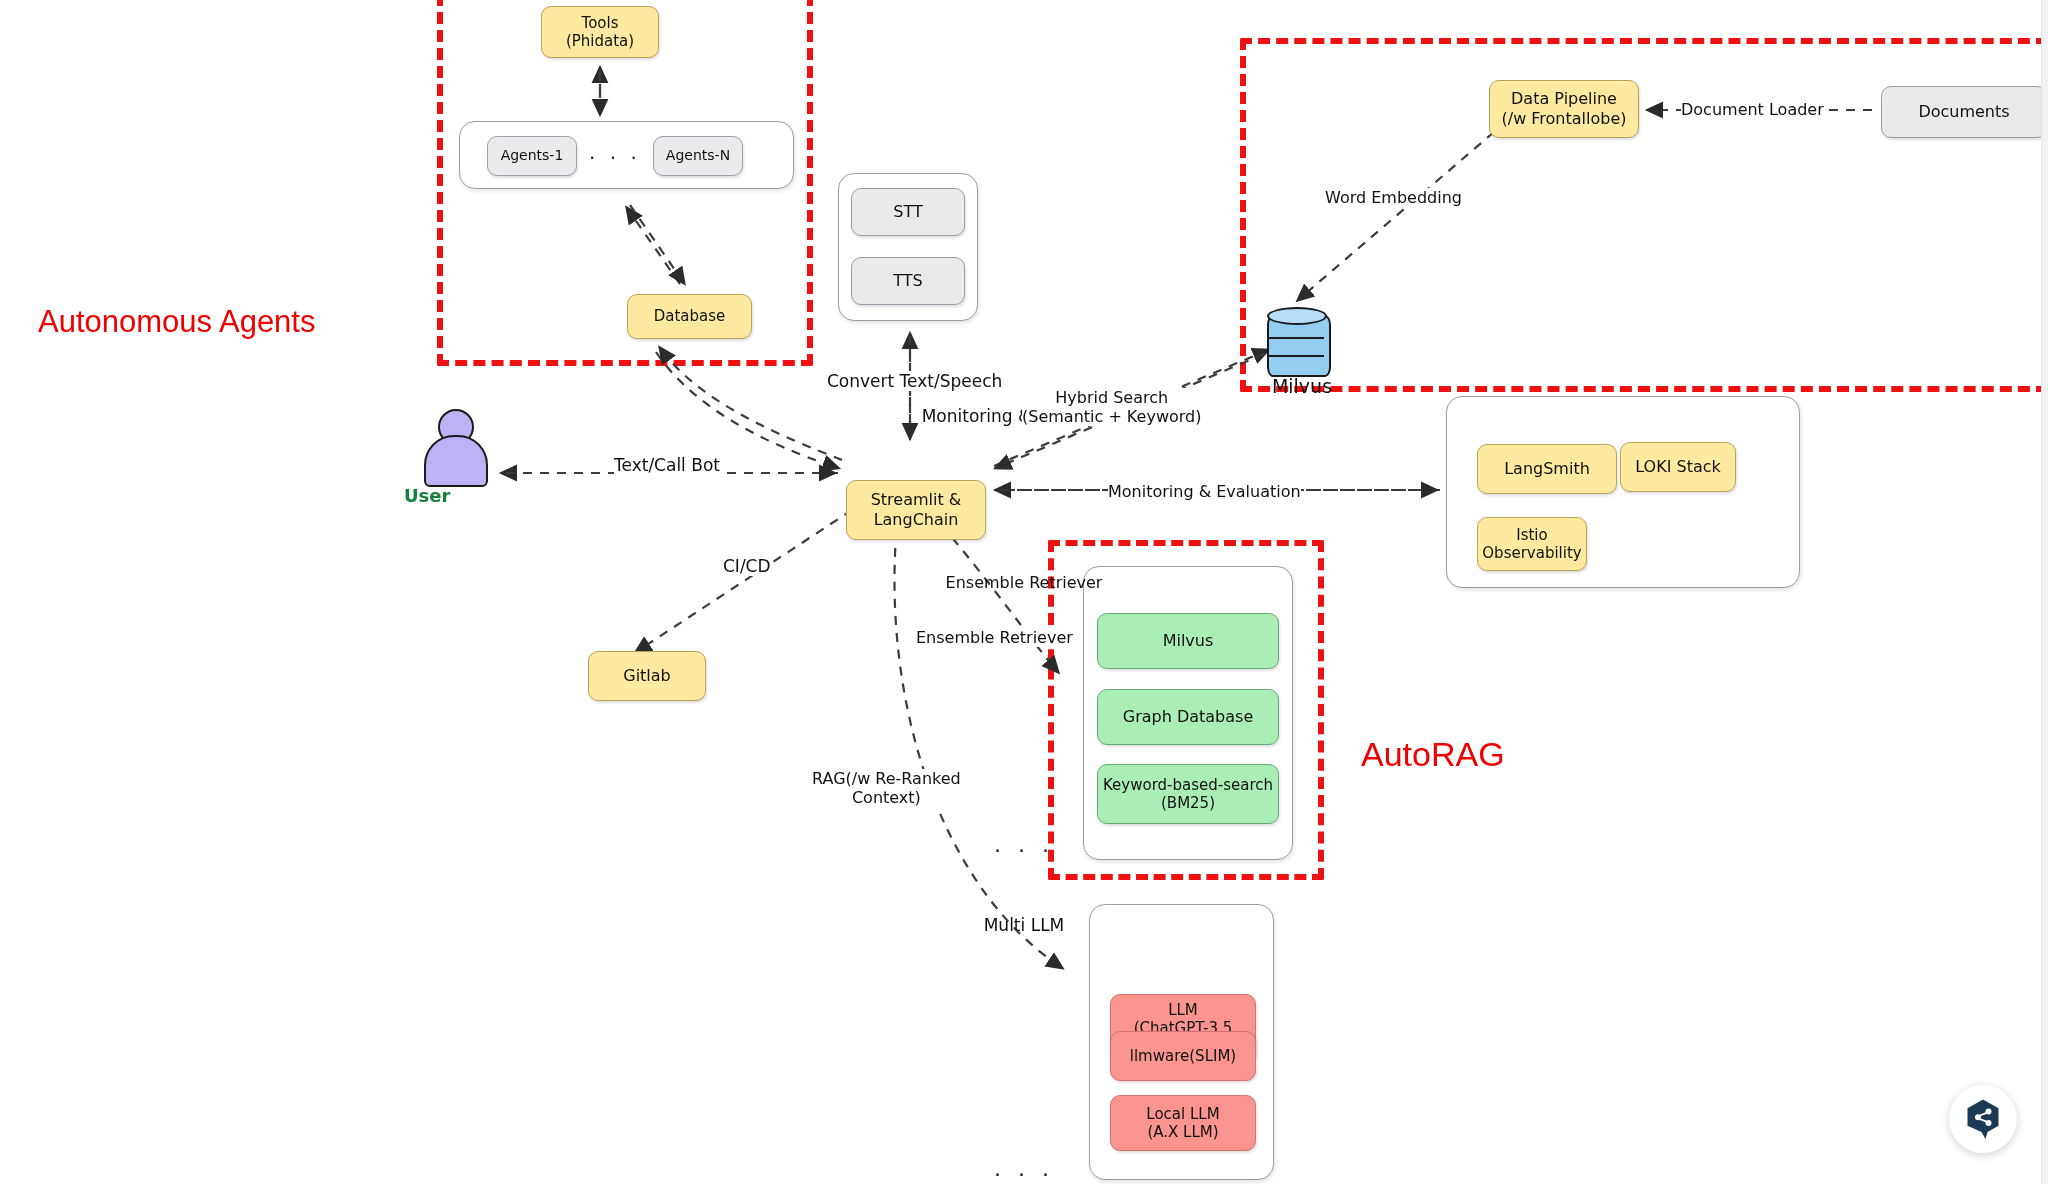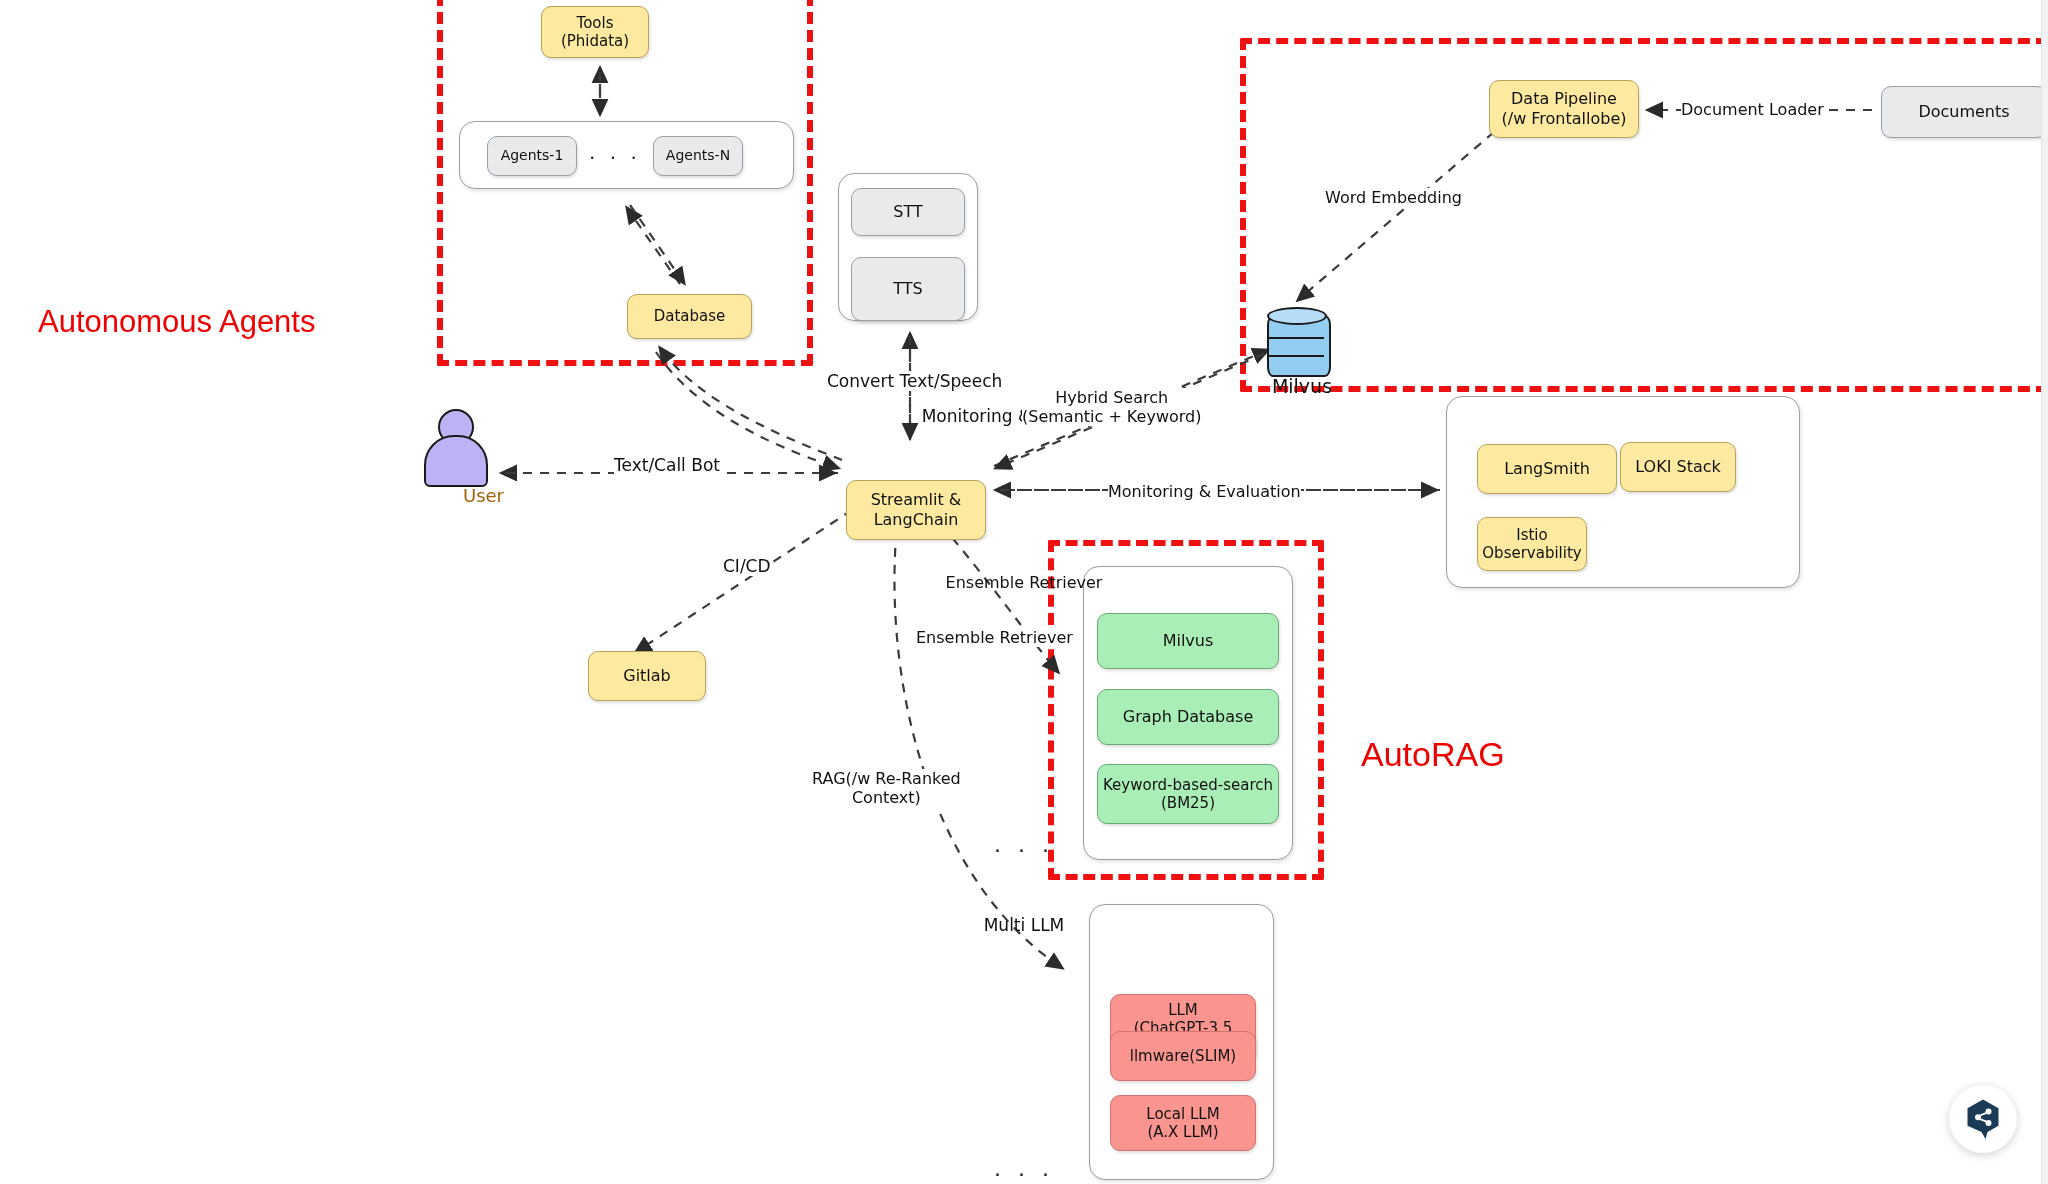--- a/index.html
+++ b/index.html
@@ -56,31 +56,31 @@
   .container-title{
     position:absolute;left:0;right:0;text-align:center;
     font-family:"DejaVu Sans", sans-serif;color:#111;
   }
   .ellipsis{
     position:absolute;text-align:center;left:0;right:0;
     font-size:22px;letter-spacing:5px;color:#222;
   }
 
   
-  #n-tools{left:541px;top:6px;width:108px;height:52px;font-size:15px;}
+  #n-tools{left:541px;top:6px;width:118px;height:52px;font-size:15px;}
   #c-agents{left:459px;top:121px;width:335px;height:68px;}
   #n-agent1{left:487px;top:136px;width:90px;height:40px;font-size:14px;}
   #n-agentn{left:653px;top:136px;width:90px;height:40px;font-size:14px;}
   #agents-dots{left:577px;top:140px;width:76px;font-size:20px;letter-spacing:4px;
                 text-align:center;color:#222;position:absolute;}
   #n-langgraph{left:627px;top:294px;width:125px;height:45px;font-size:15px;}
 
   #c-speech{left:838px;top:173px;width:140px;height:148px;}
   #n-stt{left:851px;top:188px;width:114px;height:48px;font-size:16px;}
-  #n-tts{left:851px;top:257px;width:114px;height:64px;font-size:16px;}
+  #n-tts{left:851px;top:257px;width:114px;height:48px;font-size:16px;}
 
   #n-streamlit{left:846px;top:446px;width:140px;height:60px;font-size:16px;margin-top:34px;}
   #n-gitlab{left:588px;top:651px;width:118px;height:50px;font-size:16px;}
 
   #n-datapipe{left:1489px;top:80px;width:150px;height:58px;font-size:16px;}
   #n-documents{left:1881px;top:86px;width:166px;height:52px;font-size:16px;}
 
   #c-monitor{left:1446px;top:396px;width:354px;height:192px;}
   #mon-title{top:406px;font-size:17px;}
   #n-langsmith{left:1477px;top:444px;width:140px;height:50px;font-size:16px;}
@@ -106,22 +106,22 @@
   #user-actor .head{
     position:absolute;left:16px;top:0;width:32px;height:32px;border-radius:50%;
     background:#bdb2f5;border:2px solid #1a1a1a;
   }
   #user-actor .body{
     position:absolute;left:2px;top:26px;width:60px;height:48px;
     background:#bdb2f5;border:2px solid #1a1a1a;
     border-radius:30px 30px 6px 6px;
   }
   #user-label{
-    position:absolute;left:404px;top:485px;width:100px;text-align:right;
-    font-size:18px;color:#a16207;
+    position:absolute;left:404px;top:485px;width:100px;text-align:left;
+    font-size:18px;color:#15803d;font-weight:bold;
   }
 
   
   #milvus-db{position:absolute;left:1267px;top:307px;width:60px;height:72px;}
   #milvus-db .cyl{
     position:absolute;left:0;top:8px;width:60px;height:58px;
     background:#93cdf2;border:2px solid #1a1a1a;border-radius:6px/10px;
   }
   #milvus-db .top{
     position:absolute;left:0;top:0px;width:60px;height:18px;

